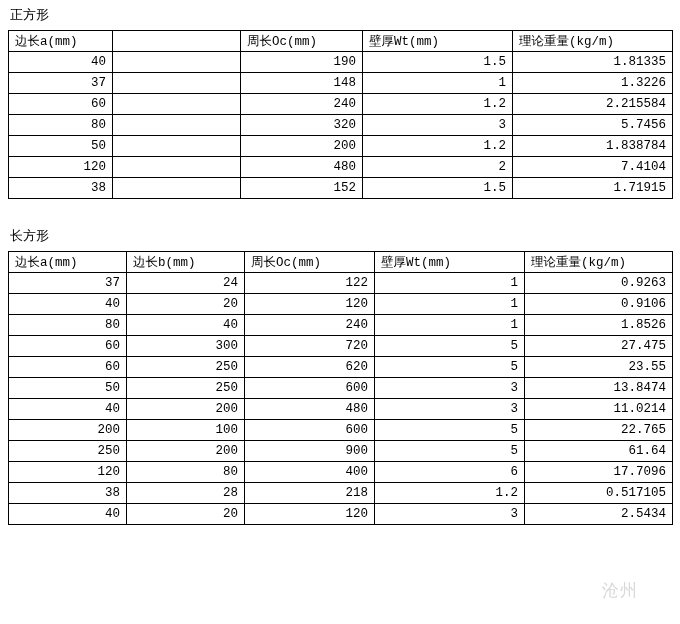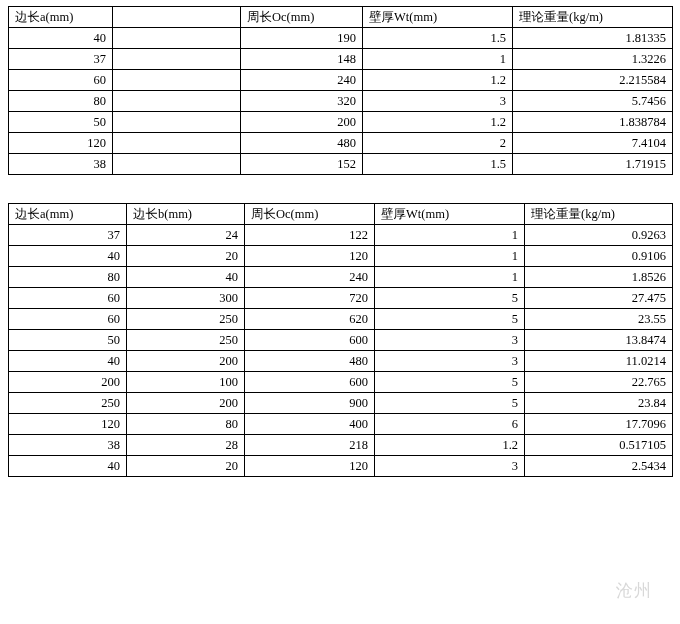--- a/index.html
+++ b/index.html
@@ -26,21 +26,21 @@
     line-height: 18px;
     margin: 0 0 6px 2px;
     font-family: "Liberation Sans", sans-serif;
     color: #000;
   }
   table.grid {
     border-collapse: collapse;
     width: 664px;
     table-layout: fixed;
     font-size: 12.5px;
-    font-family: Liberation Serif, serif;
+    font-family: Liberation Mono, monospace;
   }
   table.grid th,
   table.grid td {
     border: 1px solid #000000;
     height: 21px;
     padding: 0 6px;
     box-sizing: border-box;
     white-space: nowrap;
     overflow: hidden;
   }
@@ -63,34 +63,35 @@
   .sq-c4 { width: 160px; }
   
   .rc-c0 { width: 118px; }
   .rc-c1 { width: 118px; }
   .rc-c2 { width: 130px; }
   .rc-c3 { width: 150px; }
   .rc-c4 { width: 148px; }
 
   .watermark {
     position: absolute;
-    right: 28px;
+    right: 42px;
     bottom: 22px;
     font-size: 17px;
     color: #d8d8d8;
     letter-spacing: 1px;
     font-family: "Liberation Sans", sans-serif;
     pointer-events: none;
   }
 </style>
 </head>
 <body>
 
 <div class="page">
 
+  <div class="section-title">正方形</div>
 
   <table class="grid">
     <thead>
       <tr>
         <th class="sq-c0">边长a(mm)</th>
         <th class="sq-c1"></th>
         <th class="sq-c2">周长Oc(mm)</th>
         <th class="sq-c3">壁厚Wt(mm)</th>
         <th class="sq-c4">理论重量(kg/m)</th>
       </tr>
@@ -143,20 +144,21 @@
         <td></td>
         <td>152</td>
         <td>1.5</td>
         <td>1.71915</td>
       </tr>
     </tbody>
   </table>
 
   <div class="gap"></div>
 
+  <div class="section-title">长方形</div>
 
   <table class="grid">
     <thead>
       <tr>
         <th class="rc-c0">边长a(mm)</th>
         <th class="rc-c1">边长b(mm)</th>
         <th class="rc-c2">周长Oc(mm)</th>
         <th class="rc-c3">壁厚Wt(mm)</th>
         <th class="rc-c4">理论重量(kg/m)</th>
       </tr>
@@ -216,21 +218,21 @@
         <td>100</td>
         <td>600</td>
         <td>5</td>
         <td>22.765</td>
       </tr>
       <tr>
         <td>250</td>
         <td>200</td>
         <td>900</td>
         <td>5</td>
-        <td>23.84</td>
+        <td>61.64</td>
       </tr>
       <tr>
         <td>120</td>
         <td>80</td>
         <td>400</td>
         <td>6</td>
         <td>17.7096</td>
       </tr>
       <tr>
         <td>38</td>

